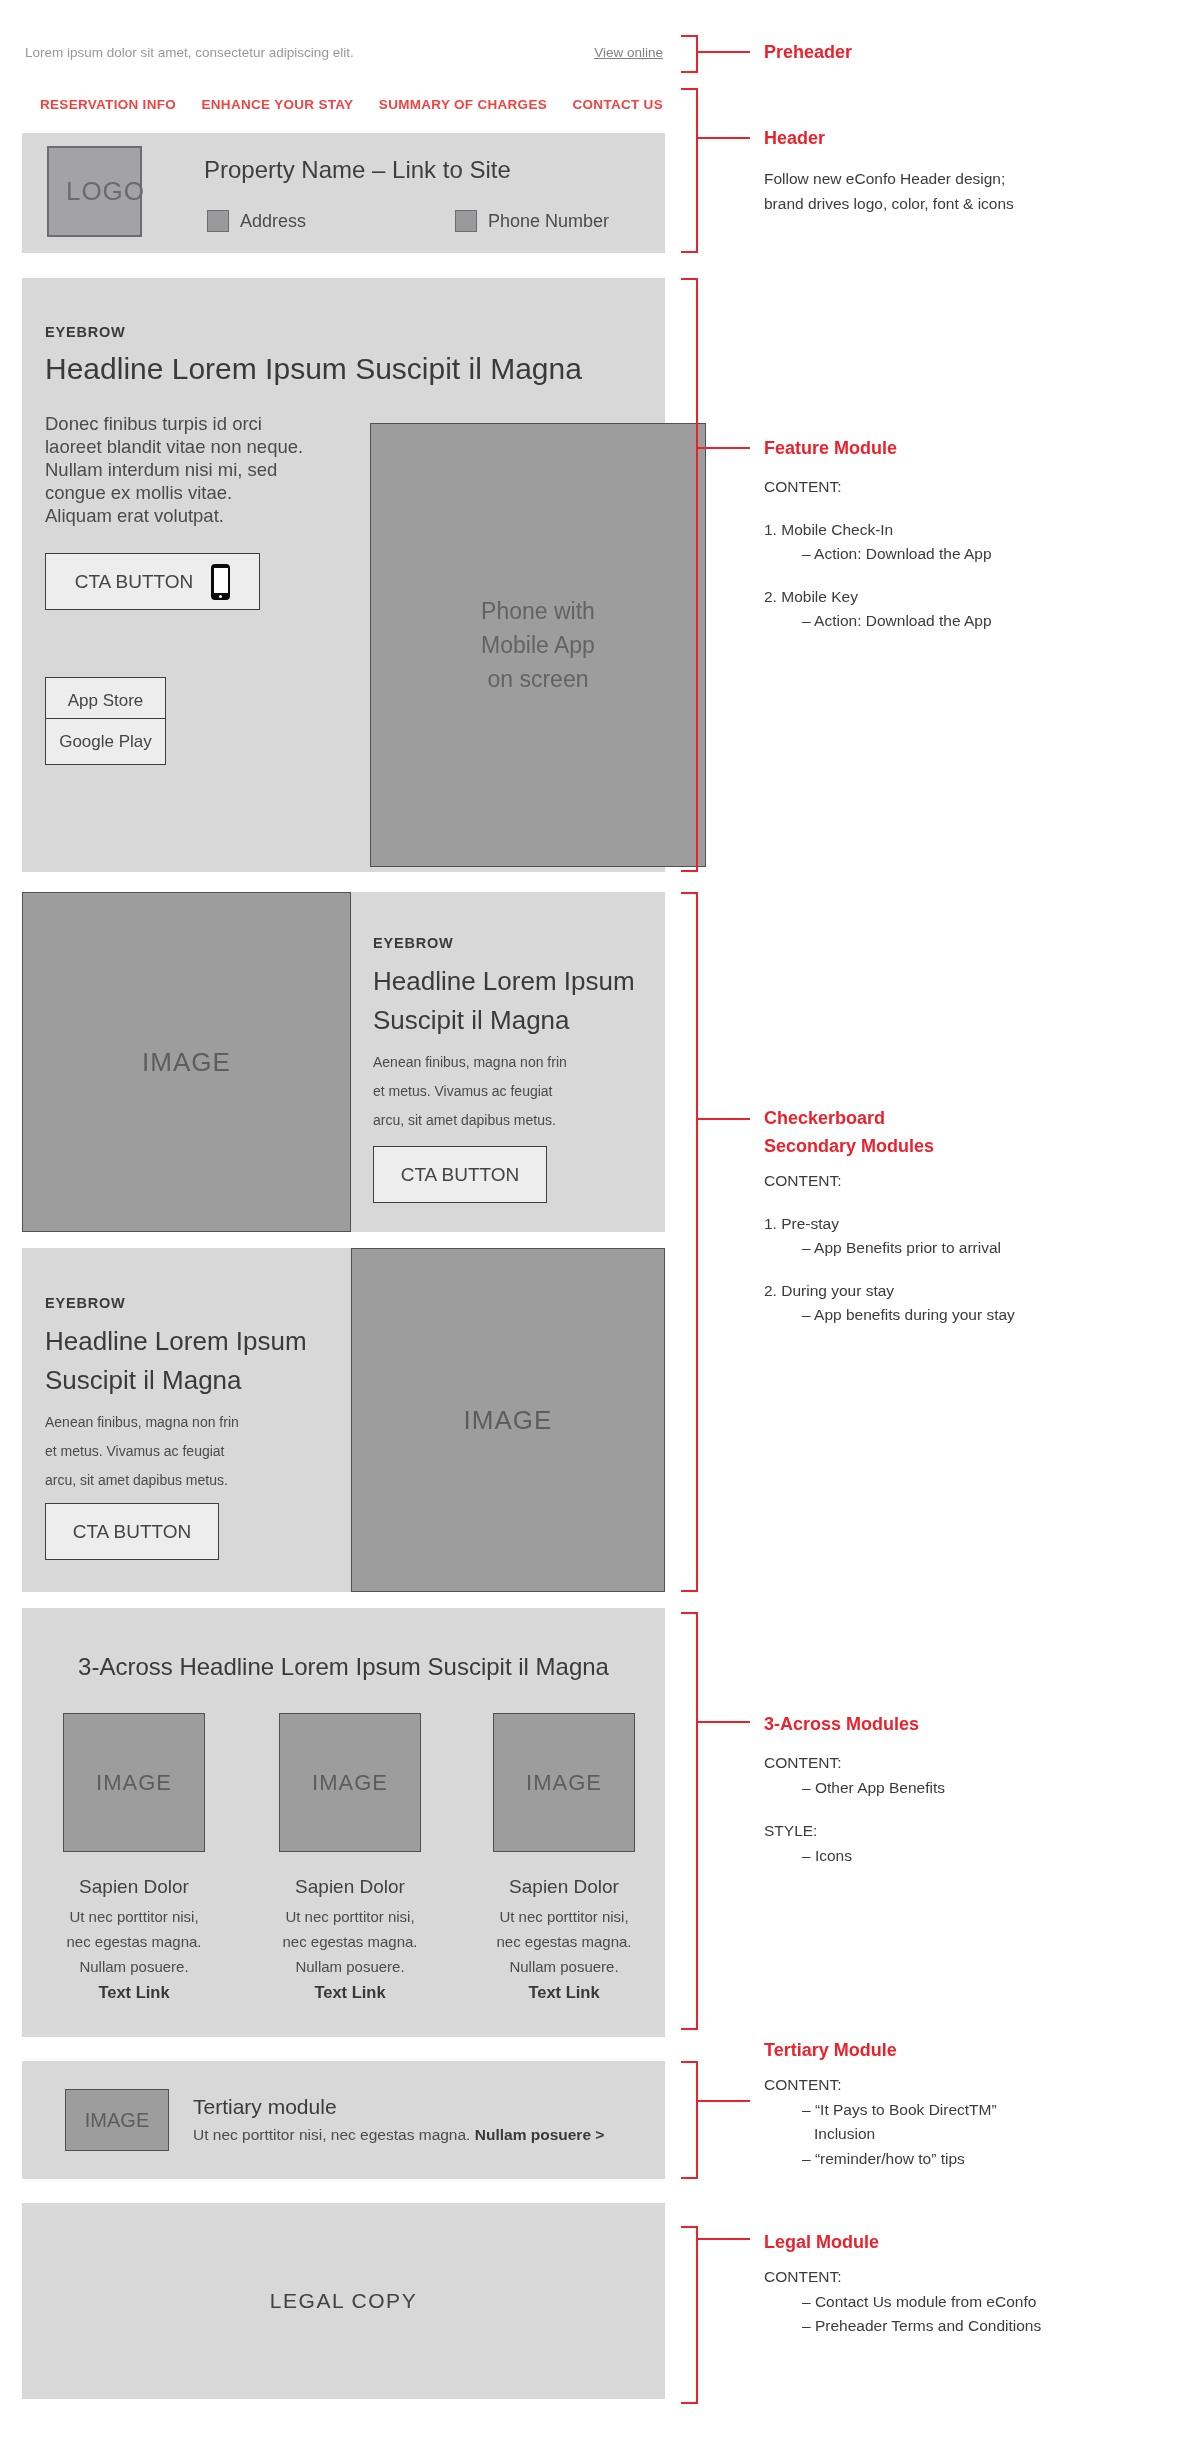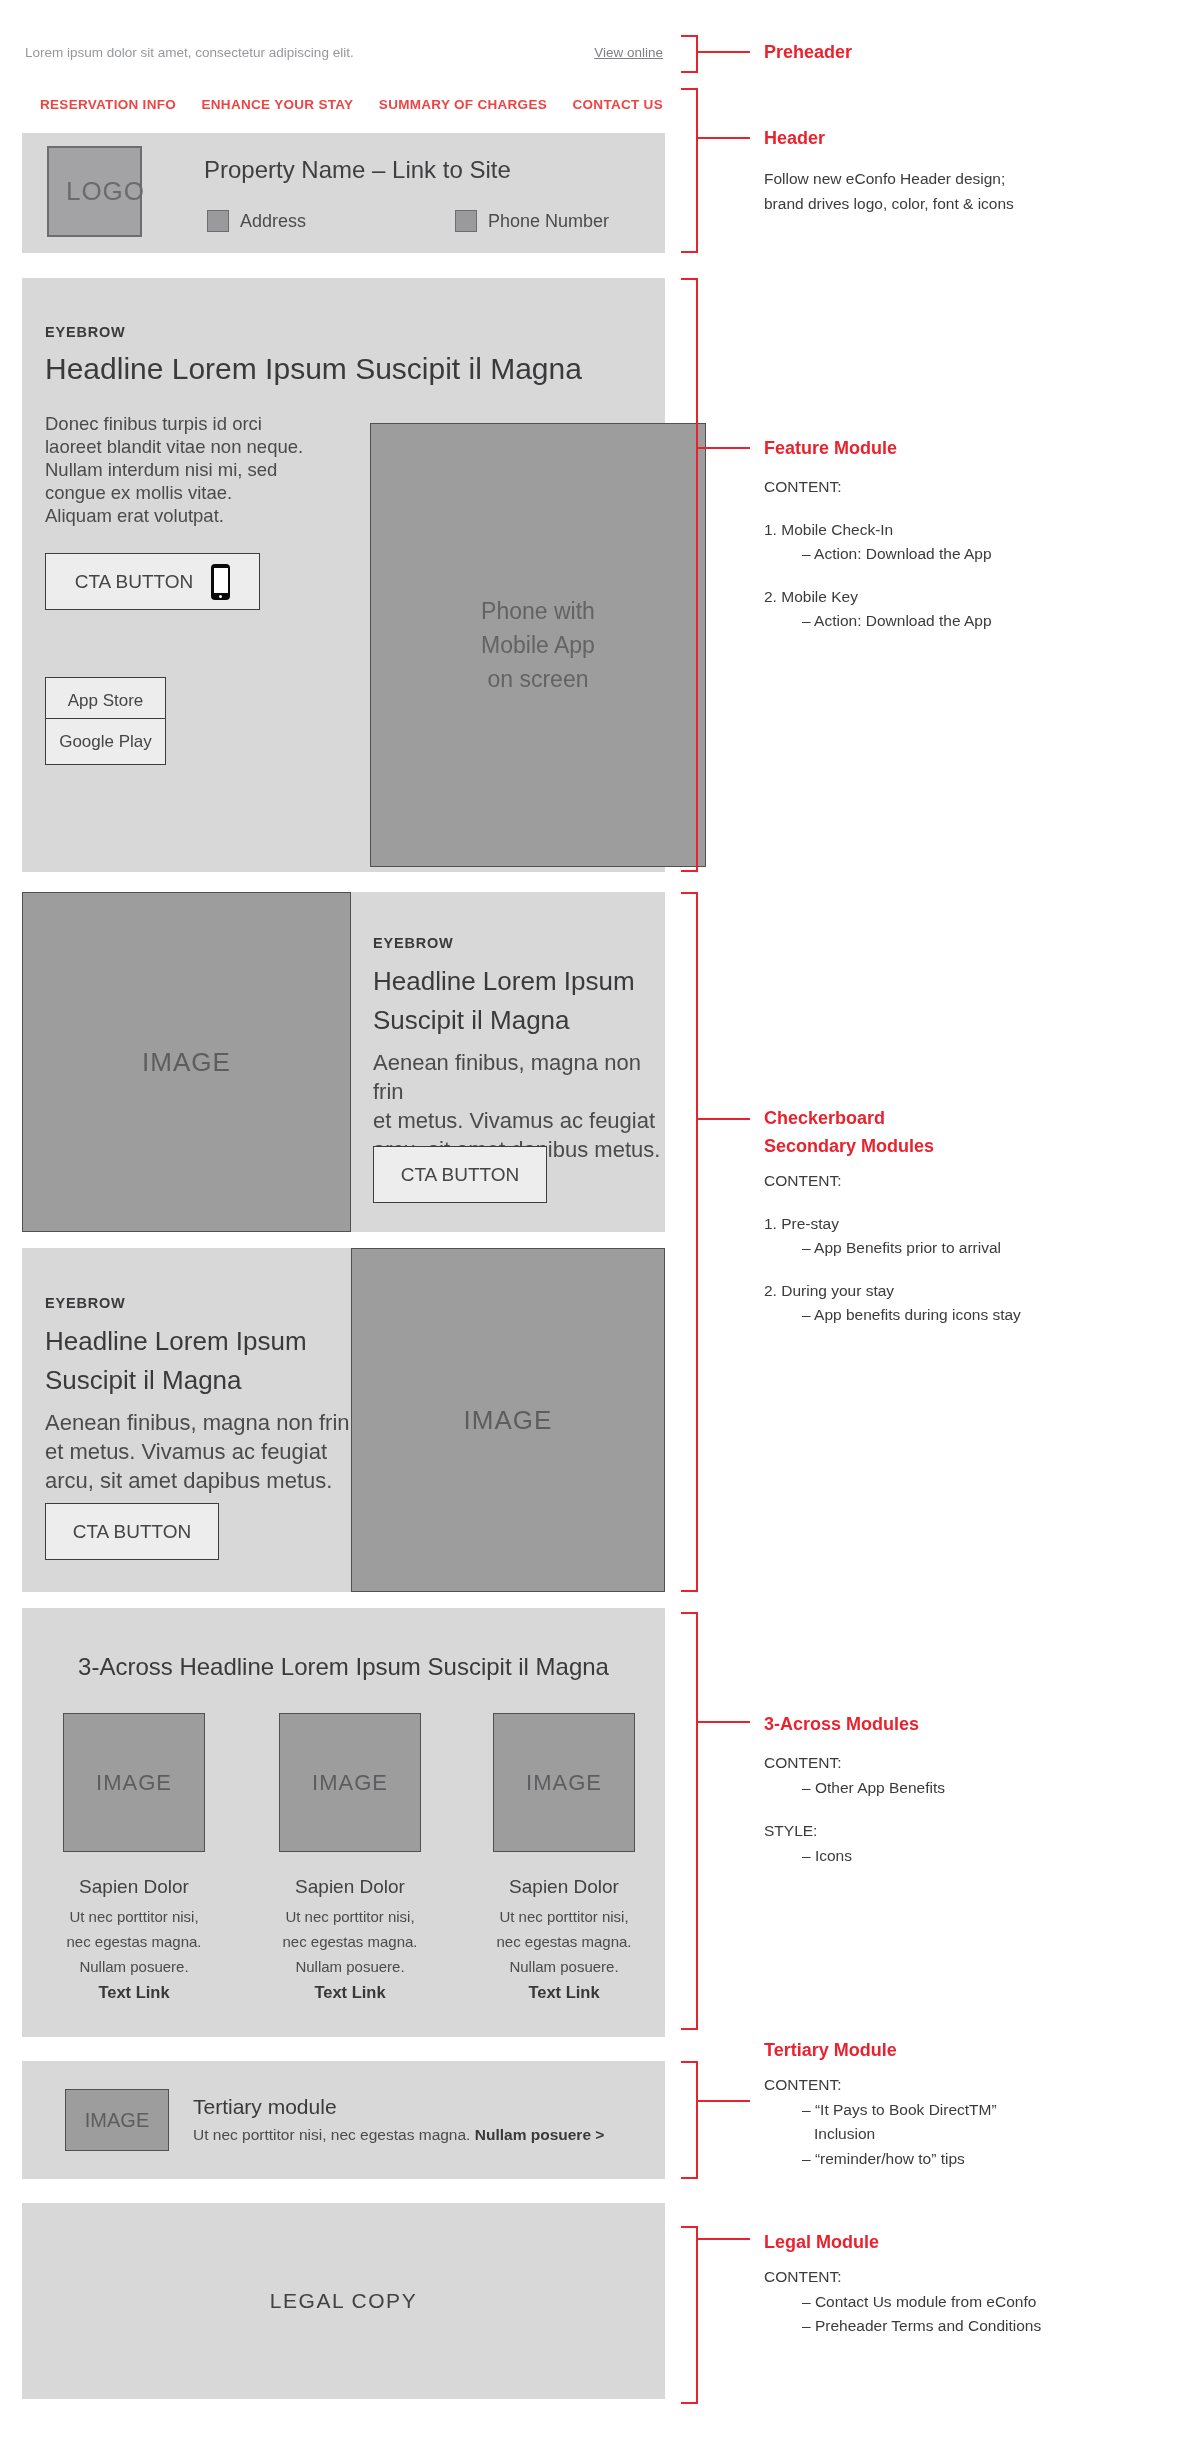--- a/index.html
+++ b/index.html
@@ -47,21 +47,21 @@
   .feature-image{position:absolute;left:348px;top:145px;width:336px;height:444px;font-size:23px;line-height:34px;text-align:center;white-space:pre-line;color:#636365;}
 
   .cb1{top:892px;height:340px;} .cb2{top:1248px;height:344px;}
   .cb-image{position:absolute;font-size:26px;letter-spacing:1px;}
   .cb1-image{left:0;top:0;width:329px;height:340px;}
   .cb2-image{left:329px;top:0;width:314px;height:344px;}
   .cb-eyebrow{position:absolute;}
   .cb1 .cb-eyebrow{left:351px;top:43px;} .cb2 .cb-eyebrow{left:23px;top:47px;}
   .cb-headline{position:absolute;font-size:26px;line-height:39px;color:var(--ink);}
   .cb1 .cb-headline{left:351px;top:70px;} .cb2 .cb-headline{left:23px;top:74px;}
-  .cb-body{position:absolute;font-size:22px;line-height:29px;color:var(--body);}
+  .cb-body{position:absolute;font-size:14px;line-height:29px;color:var(--body);}
   .cb1 .cb-body{left:351px;top:156px;} .cb2 .cb-body{left:23px;top:160px;}
   .cb-cta{position:absolute;width:174px;height:57px;font-size:19px;}
   .cb1 .cb-cta{left:351px;top:254px;} .cb2 .cb-cta{left:23px;top:255px;}
 
   .three-across{top:1608px;height:429px;}
   .ta-headline{position:absolute;top:45px;width:100%;text-align:center;font-size:24px;color:var(--ink);}
   .ta-col{position:absolute;top:105px;width:200px;text-align:center;}
   .ta-col-0{left:12px;} .ta-col-1{left:228px;} .ta-col-2{left:442px;}
   .ta-image{width:142px;height:139px;margin:0 auto;font-size:22px;letter-spacing:1px;}
   .ta-title{margin-top:24px;font-size:19px;color:#424244;}
@@ -286,21 +286,21 @@
 
   <div class="ann" style="top:1104px;">
     <div class="ann-label">
       <div>Checkerboard</div>
       <div>Secondary Modules</div>
     </div>
     <div class="ann-head" style="margin-top:10px;">CONTENT:</div>
     <div class="ann-item">1. Pre-stay</div>
     <div class="ann-sub">– App Benefits prior to arrival</div>
     <div class="ann-item">2. During your stay</div>
-    <div class="ann-sub">– App benefits during icons stay</div>
+    <div class="ann-sub">– App benefits during your stay</div>
   </div>
 
   <div class="ann" style="top:1710px;">
     <div class="ann-label">3-Across Modules</div>
     <div class="ann-head">CONTENT:</div>
     <div class="ann-sub mt-s">– Other App Benefits</div>
     <div class="ann-item">STYLE:</div>
     <div class="ann-sub mt-s">– Icons</div>
   </div>
 

